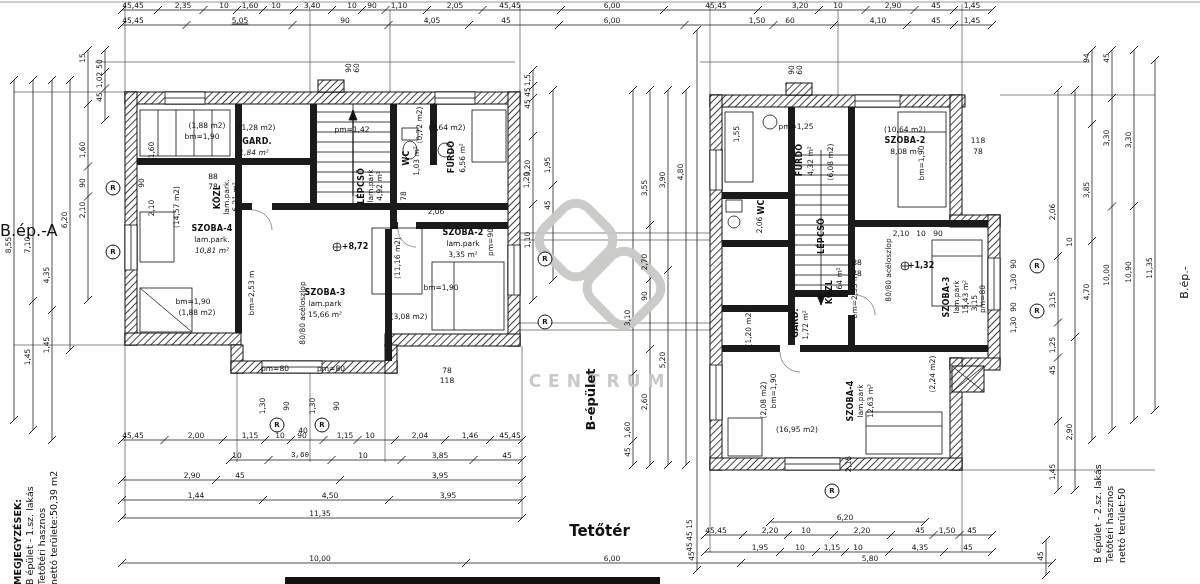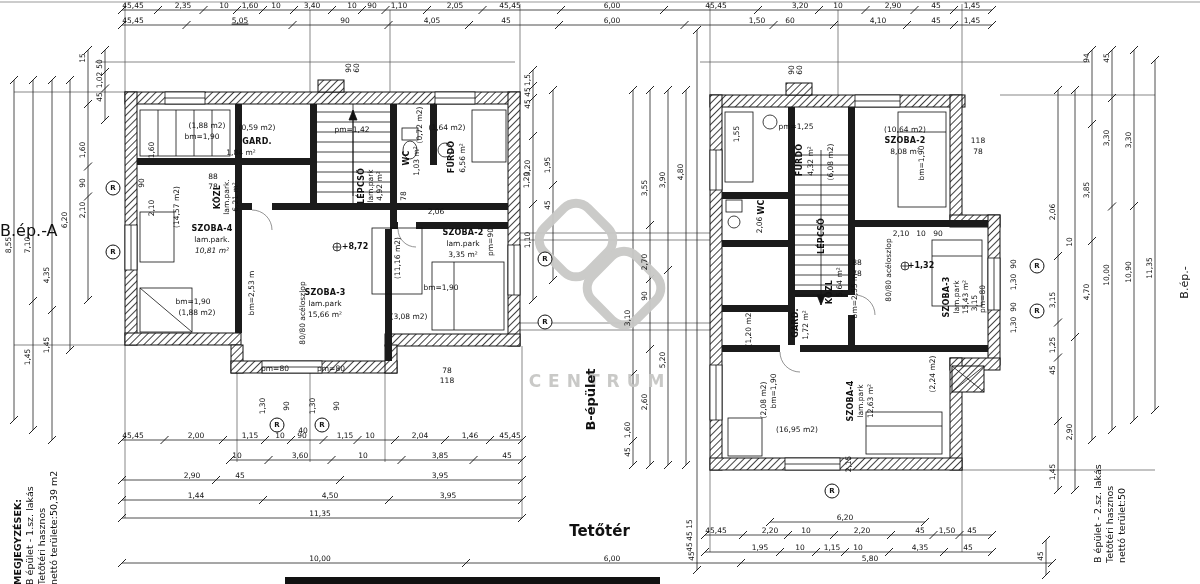--- a/index.html
+++ b/index.html
@@ -401,21 +401,21 @@
       <div class="lbl d" style="left: 196px; top: 440px; transform: translate(-50%, -112%);">2,00</div>
       <div class="lbl d" style="left: 250px; top: 440px; transform: translate(-50%, -112%);">1,15</div>
       <div class="lbl d" style="left: 280px; top: 440px; transform: translate(-50%, -112%);">10</div>
       <div class="lbl d" style="left: 302px; top: 440px; transform: translate(-50%, -112%);">90</div>
       <div class="lbl d" style="left: 345px; top: 440px; transform: translate(-50%, -112%);">1,15</div>
       <div class="lbl d" style="left: 370px; top: 440px; transform: translate(-50%, -112%);">10</div>
       <div class="lbl d" style="left: 420px; top: 440px; transform: translate(-50%, -112%);">2,04</div>
       <div class="lbl d" style="left: 470px; top: 440px; transform: translate(-50%, -112%);">1,46</div>
       <div class="lbl d" style="left: 510px; top: 440px; transform: translate(-50%, -112%);">45,45</div>
       <div class="lbl d" style="left: 237px; top: 460px; transform: translate(-50%, -112%);">10</div>
-      <div class="lbl d" style="left: 300px; top: 460px; transform: translate(-50%, -112%);">3,60</div>
+      <div class="lbl d" style="left: 300px; top: 460px; transform: translate(-50%, -112%); font-family: Liberation Mono, monospace;">3,60</div>
       <div class="lbl d" style="left: 363px; top: 460px; transform: translate(-50%, -112%);">10</div>
       <div class="lbl d" style="left: 440px; top: 460px; transform: translate(-50%, -112%);">3,85</div>
       <div class="lbl d" style="left: 507px; top: 460px; transform: translate(-50%, -112%);">45</div>
       <div class="lbl d" style="left: 192px; top: 480px; transform: translate(-50%, -112%);">2,90</div>
       <div class="lbl d" style="left: 240px; top: 480px; transform: translate(-50%, -112%);">45</div>
       <div class="lbl d" style="left: 440px; top: 480px; transform: translate(-50%, -112%);">3,95</div>
       <div class="lbl d" style="left: 196px; top: 500px; transform: translate(-50%, -112%);">1,44</div>
       <div class="lbl d" style="left: 330px; top: 500px; transform: translate(-50%, -112%); text-align: center;">4,50</div>
       <div class="lbl d" style="left: 448px; top: 500px; transform: translate(-50%, -112%);">3,95</div>
       <div class="lbl d" style="left: 320px; top: 518px; transform: translate(-50%, -112%);">11,35</div>
@@ -482,23 +482,23 @@
       <div class="lbl d" style="left: 1087px; top: 190px; transform: translate(-50%, -50%) rotate(-90deg);">3,85</div>
       <div class="lbl d" style="left: 1087px; top: 292px; transform: translate(-50%, -50%) rotate(-90deg);">4,70</div>
       <div class="lbl d" style="left: 1107px; top: 58px; transform: translate(-50%, -50%) rotate(-90deg);">45</div>
       <div class="lbl d" style="left: 1107px; top: 138px; transform: translate(-50%, -50%) rotate(-90deg);">3,30</div>
       <div class="lbl d" style="left: 1107px; top: 275px; transform: translate(-50%, -50%) rotate(-90deg);">10,00</div>
       <div class="lbl d" style="left: 1129px; top: 140px; transform: translate(-50%, -50%) rotate(-90deg);">3,30</div>
       <div class="lbl d" style="left: 1129px; top: 272px; transform: translate(-50%, -50%) rotate(-90deg);">10,90</div>
       <div class="lbl d" style="left: 1150px; top: 268px; transform: translate(-50%, -50%) rotate(-90deg);">11,35</div>
       <div class="lbl a" style="left: 207px; top: 126px; transform: translate(-50%, -50%);">(1,88 m2)</div>
       <div class="lbl a" style="left: 202px; top: 137px; transform: translate(-50%, -50%);">bm=1,90</div>
-      <div class="lbl a" style="left: 257px; top: 128px; transform: translate(-50%, -50%);">(0,59 m2)</div>
+      <div class="lbl a" style="left: 257px; top: 128px; transform: translate(-50%, -50%);">(1,28 m2)</div>
       <div class="lbl rm" style="left: 257px; top: 142px; transform: translate(-50%, -50%);">GARD.</div>
-      <div class="lbl a" style="left: 241px; top: 153px; transform: translate(-50%, -50%);">1,84 m²</div>
+      <div class="lbl a" style="left: 254px; top: 153px; transform: translate(-50%, -50%); font-style: italic;">1,84 m²</div>
       <div class="lbl a" style="left: 352px; top: 130px; transform: translate(-50%, -50%);">pm=1,42</div>
       <div class="lbl a" style="left: 420px; top: 125px; transform: translate(-50%, -50%) rotate(-90deg);">(0,72 m2)</div>
       <div class="lbl rm" style="left: 407px; top: 158px; transform: translate(-50%, -50%) rotate(-90deg);">WC</div>
       <div class="lbl a" style="left: 417px; top: 161px; transform: translate(-50%, -50%) rotate(-90deg);">1,03 m²</div>
       <div class="lbl rm" style="left: 452px; top: 157px; transform: translate(-50%, -50%) rotate(-90deg);">FÜRDŐ</div>
       <div class="lbl a" style="left: 447px; top: 128px; transform: translate(-50%, -50%);">(1,64 m2)</div>
       <div class="lbl a" style="left: 463px; top: 158px; transform: translate(-50%, -50%) rotate(-90deg);">6,56 m²</div>
       <div class="lbl rm" style="left: 218px; top: 197px; transform: translate(-50%, -50%) rotate(-90deg);">KÖZL</div>
       <div class="lbl a" style="left: 227px; top: 197px; transform: translate(-50%, -50%) rotate(-90deg);">lam.park.</div>
       <div class="lbl a" style="left: 236px; top: 197px; transform: translate(-50%, -50%) rotate(-90deg);">6,21 m²</div>

